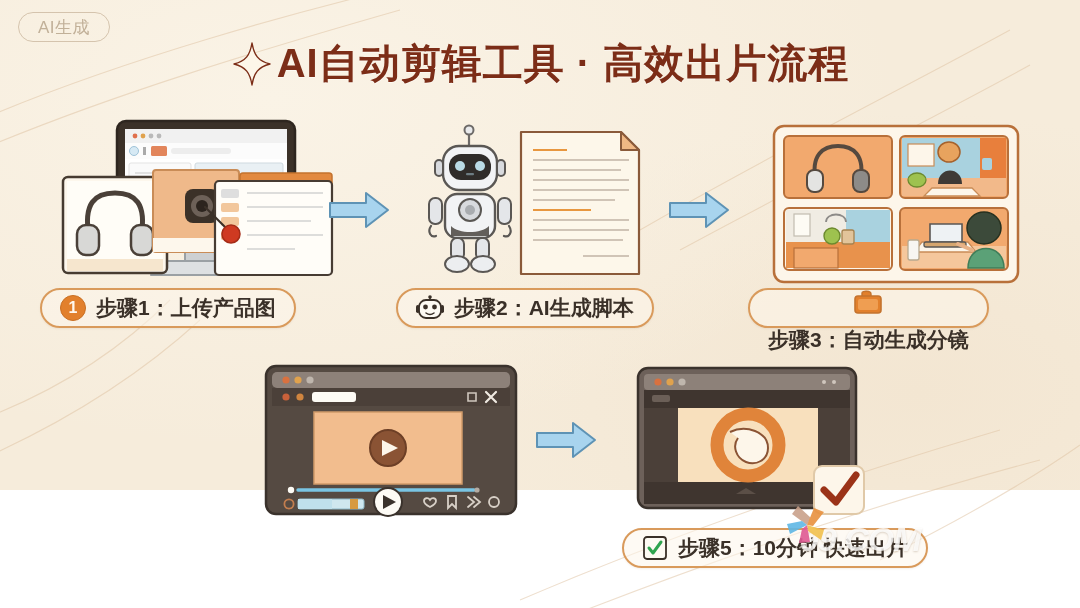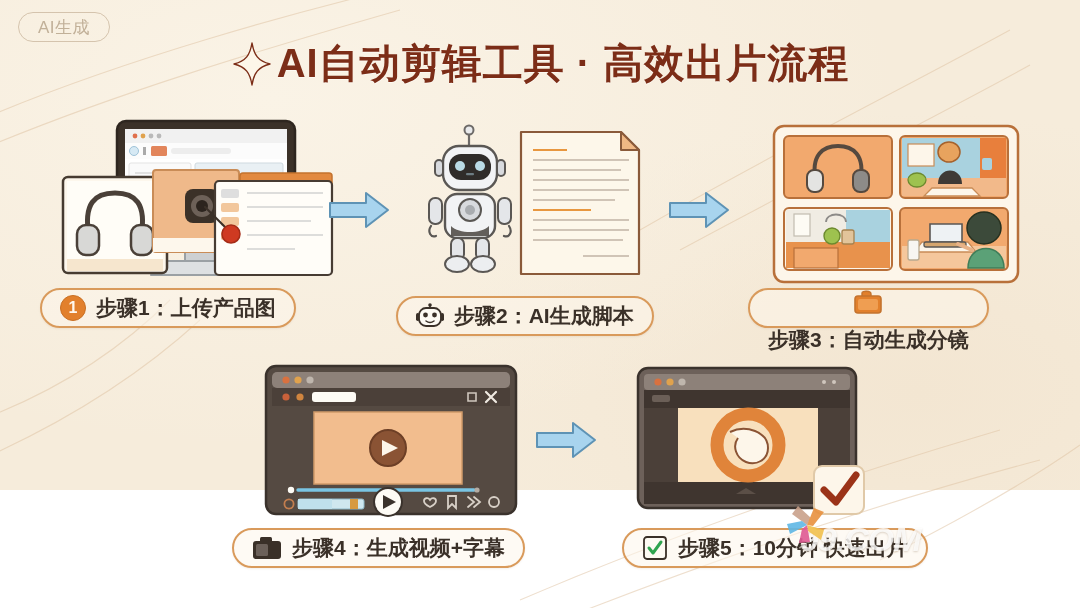--- a/index.html
+++ b/index.html
@@ -331,21 +331,21 @@
     <path d="M206 128 L218 140 L238 113" fill="none" stroke="#9b3318" stroke-width="7" stroke-linecap="round" stroke-linejoin="round"></path>
   </svg>
 
   <div class="pill" style="left:40px; top:288px;">
     <span class="pill-icon">
       <span class="num-badge">1</span>
     </span>
     <span class="pill-label">步骤1：上传产品图</span>
   </div>
 
-  <div class="pill" style="left:396px; top:296px;">
+  <div class="pill" style="left:396px; top:288px;">
     <span class="pill-icon">
       <svg width="28" height="26" viewBox="0 0 28 26">
         <line x1="14" y1="1" x2="14" y2="5" stroke="#3a3028" stroke-width="1.6"></line>
         <circle cx="14" cy="2" r="1.8" fill="#3a3028"></circle>
         <rect x="3" y="5" width="22" height="18" rx="7" fill="#fdfaf3" stroke="#3a3028" stroke-width="1.8"></rect>
         <circle cx="9.5" cy="12" r="2.4" fill="#3a3028"></circle>
         <circle cx="18.5" cy="12" r="2.4" fill="#3a3028"></circle>
         <path d="M10 18 Q14 21 18 18" fill="none" stroke="#3a3028" stroke-width="1.5" stroke-linecap="round"></path>
         <rect x="0" y="10" width="3.5" height="8" rx="1.7" fill="#3a3028"></rect>
         <rect x="24.5" y="10" width="3.5" height="8" rx="1.7" fill="#3a3028"></rect>
@@ -358,30 +358,20 @@
     <span class="pill-icon">
       <svg width="30" height="26" viewBox="0 0 30 26">
         <path d="M9 3 C 9 0.5, 18 0.5, 18 4 L18 7 L9 7 Z" fill="#e2802c" stroke="#c4732e" stroke-width="1.4"></path>
         <rect x="2" y="6" width="26" height="17" rx="3" fill="#e2802c" stroke="#c4732e" stroke-width="1.6"></rect>
         <rect x="5" y="9" width="20" height="11" rx="2" fill="#ef9e52"></rect>
       </svg>
     </span>
     <span class="pill-label">步骤3：自动生成分镜</span>
   </div>
 
-  <div class="pill" style="left:232px; top:528px;">
-    <span class="pill-icon">
-      <svg width="30" height="26" viewBox="0 0 30 26">
-        <rect x="8" y="2" width="12" height="5" rx="1.5" fill="#3a3028"></rect>
-        <rect x="1" y="6" width="28" height="18" rx="3" fill="#3a3028"></rect>
-        <rect x="4" y="9" width="12" height="12" rx="1.5" fill="#6b6059"></rect>
-      </svg>
-    </span>
-    <span class="pill-label">步骤4：生成视频+字幕</span>
-  </div>
 
   <div class="pill" style="left:622px; top:528px;text-align:right;">
     <span class="pill-icon">
       <svg width="26" height="26" viewBox="0 0 26 26">
         <rect x="2" y="2" width="22" height="22" rx="3" fill="#fdfaf3" stroke="#3a3028" stroke-width="1.8"></rect>
         <path d="M7 13 L11 18 L19 7" fill="none" stroke="#2fa44f" stroke-width="3" stroke-linecap="round" stroke-linejoin="round"></path>
       </svg>
     </span>
     <span class="pill-label">步骤5：10分钟 快速出片</span>
   </div>

